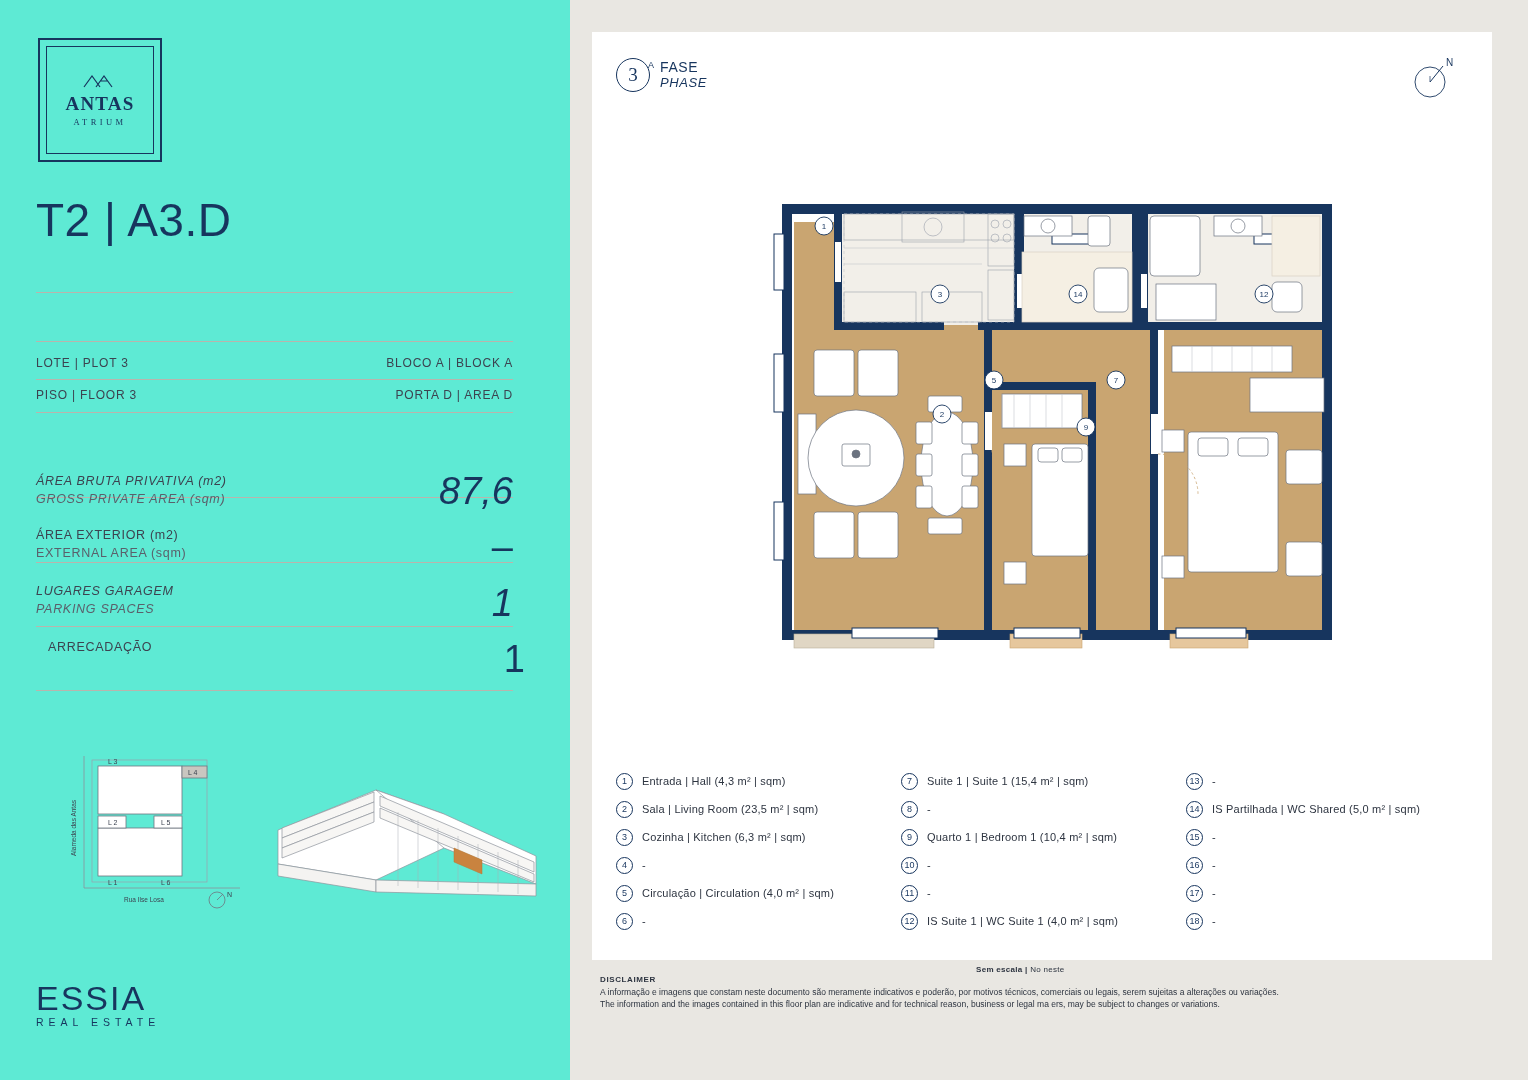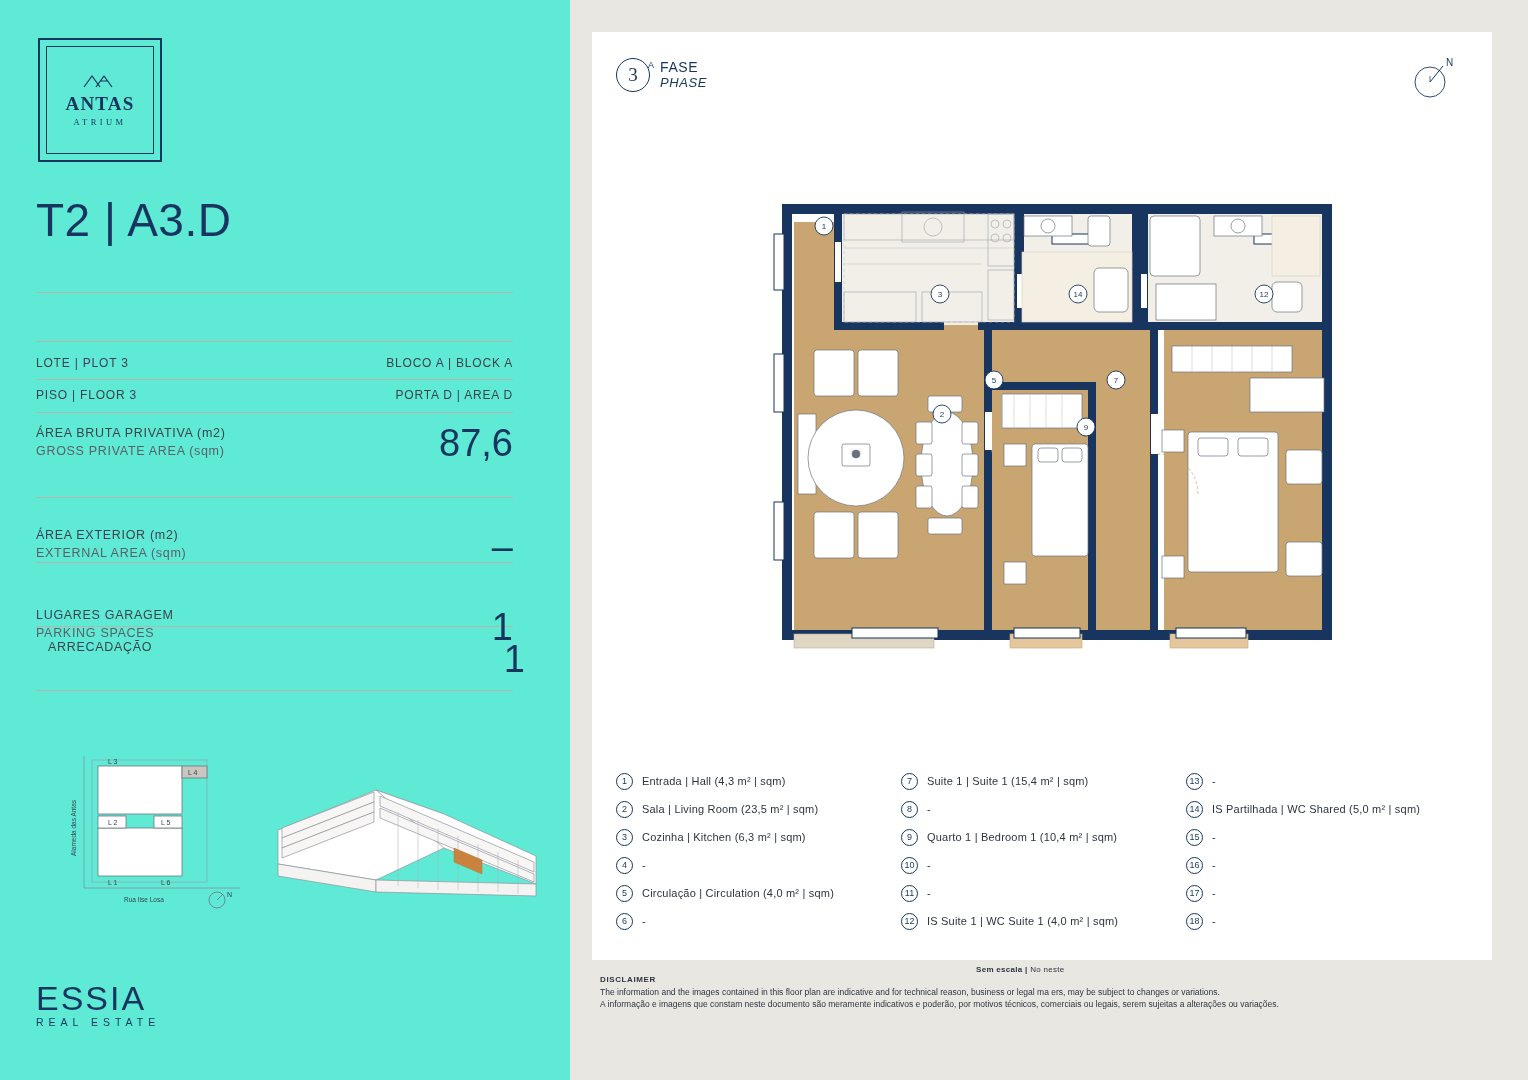--- a/index.html
+++ b/index.html
@@ -75,23 +75,23 @@
   .area-label {
     font-size: 12.5px; color: #3c4350; letter-spacing: 0.7px;
     line-height: 18px;
   }
   .area-label .en { color: #5a606b; }
   .area-value {
     position: absolute; right: 0; top: 0;
     font-size: 38px; color: #17355e; font-weight: 400;
     line-height: 38px;
   }
-  #area-1 { top: 424px; }
+  #area-1 { top: 472px; font-style: italic; }
   #area-2 { top: 526px; }
-  #area-3 { top: 606px; }
+  #area-3 { top: 582px; font-style: italic; }
   #area-4 { top: 638px; margin-left: 12px; }
   #area-2 .area-value, #area-3 .area-value, #area-4 .area-value { top: 2px; }
 
   
   #site-plan {
     position: absolute; left: 62px; top: 748px;
     width: 185px; height: 170px;
   }
   #site-plan svg { display: block; }
 
@@ -624,17 +624,17 @@
       </div>
 
       <div id="scale-note">
         <b>Sem escala | </b><span>No neste</span>
       </div>
     </div>
   </div>
 
   <div id="disclaimer">
     <div id="disclaimer-title">DISCLAIMER</div>
+    <div class="disclaimer-line">A informação e imagens que constam neste documento são meramente indicativos e poderão, por motivos técnicos, comerciais ou legais, serem sujeitas a alterações ou variações.</div>
     <div class="disclaimer-line">The information and the images contained in this floor plan are indicative and for technical reason, business or legal ma ers, may be subject to changes or variations.</div>
-    <div class="disclaimer-line">A informação e imagens que constam neste documento são meramente indicativos e poderão, por motivos técnicos, comerciais ou legais, serem sujeitas a alterações ou variações.</div>
   </div>
 
 </div>
 
 </body></html>

